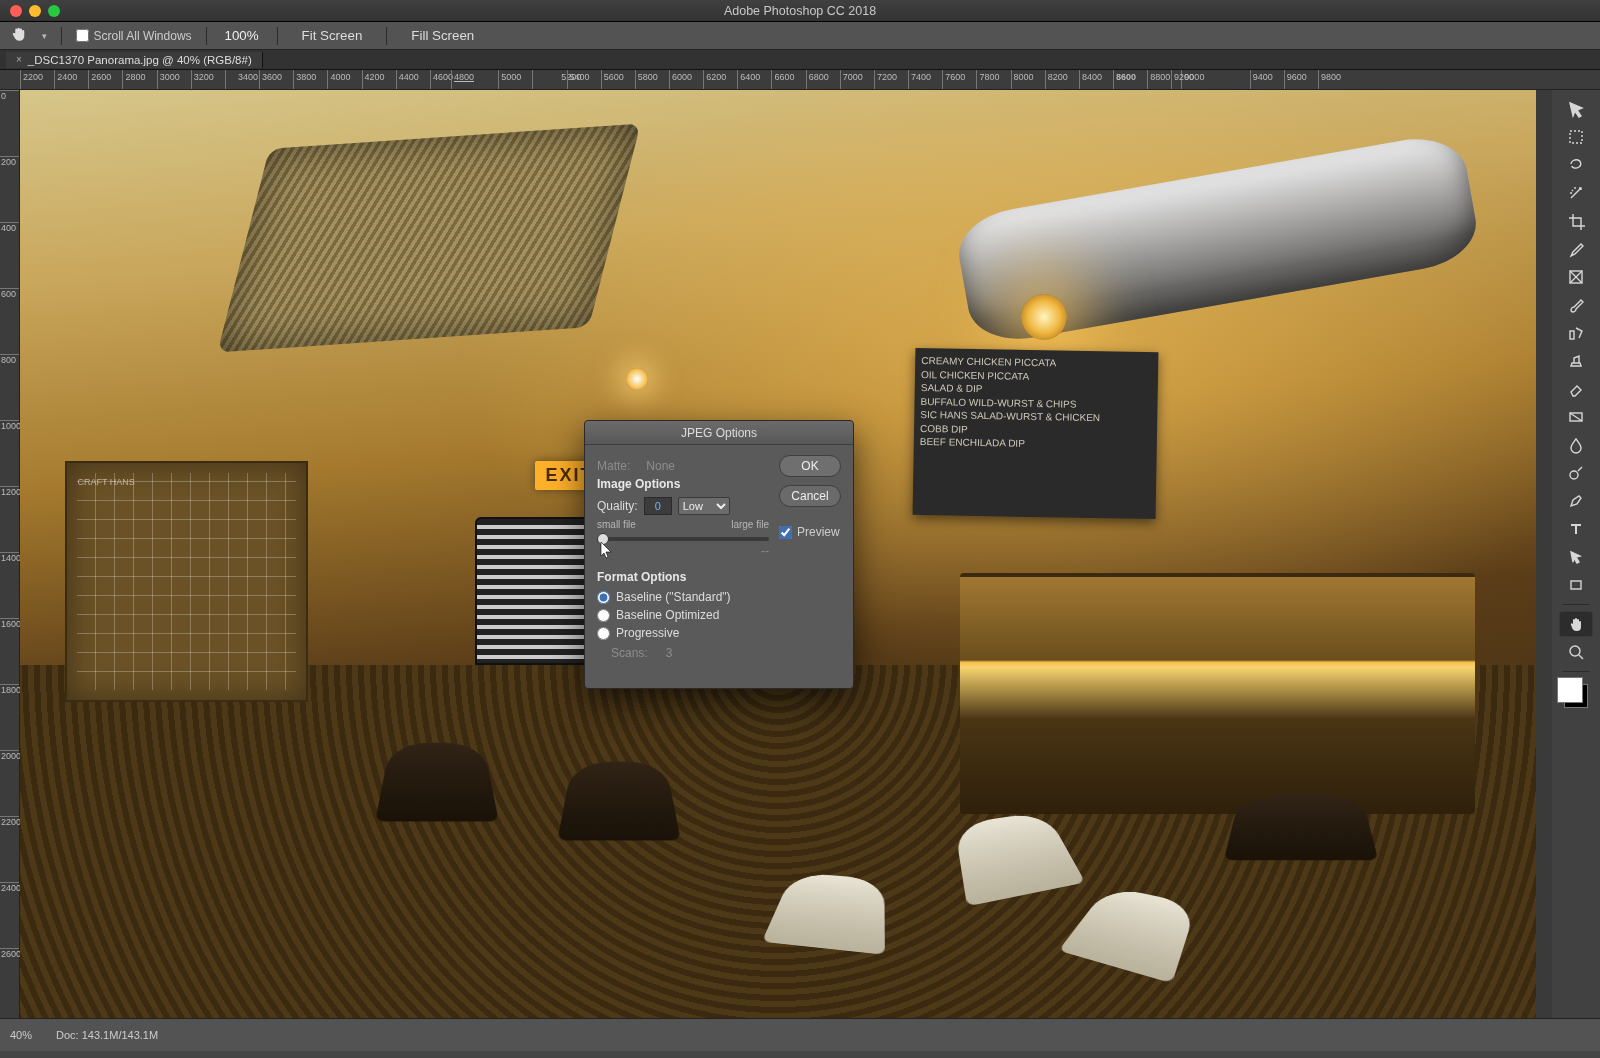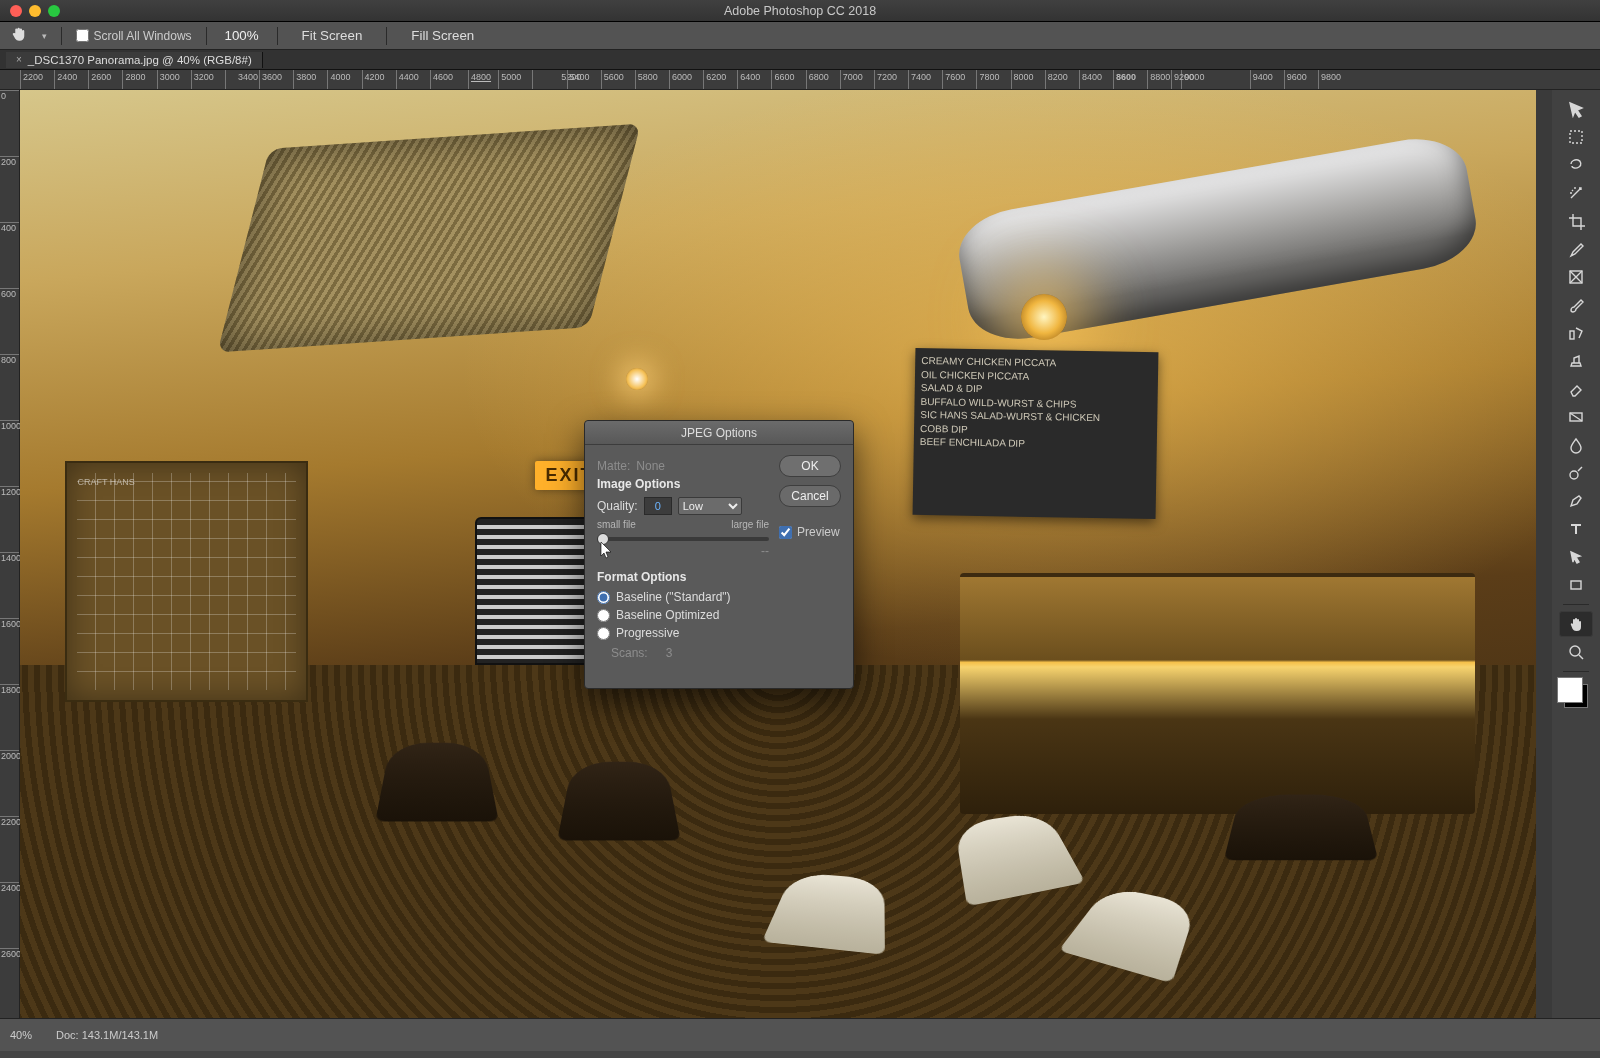--- a/index.html
+++ b/index.html
@@ -162,21 +162,21 @@
     <div class="tick" style="left: 122.474px;">2800</div>
     <div class="tick" style="left: 156.632px;">3000</div>
     <div class="tick" style="left: 190.789px;">3200</div>
     <div class="tick" style="left: 224.947px; padding-left: 12px;">3400</div>
     <div class="tick" style="left: 259.105px;">3600</div>
     <div class="tick" style="left: 293.263px;">3800</div>
     <div class="tick" style="left: 327.421px;">4000</div>
     <div class="tick" style="left: 361.579px;">4200</div>
     <div class="tick" style="left: 395.737px;">4400</div>
     <div class="tick" style="left: 429.895px;">4600</div>
-    <div class="tick" style="left: 468px; text-decoration: underline;">4800</div>
+    <div class="tick" style="left: 451px; text-decoration: underline;">4800</div>
     <div class="tick" style="left: 498.211px;">5000</div>
     <div class="tick" style="left: 532.368px; padding-left: 28px;">5200</div>
     <div class="tick" style="left: 566.526px;">5400</div>
     <div class="tick" style="left: 600.684px;">5600</div>
     <div class="tick" style="left: 634.842px;">5800</div>
     <div class="tick" style="left: 669px;">6000</div>
     <div class="tick" style="left: 703.158px;">6200</div>
     <div class="tick" style="left: 737.316px;">6400</div>
     <div class="tick" style="left: 771.474px;">6600</div>
     <div class="tick" style="left: 805.632px;">6800</div>
@@ -246,29 +246,29 @@
         <div class="chair" style="left:80%;bottom:16%;width:9%;height:10%"></div>
       </div>
     </div>
 
     <div class="dlg">
       <div class="dlg-title">JPEG Options</div>
       <div class="dlg-body">
         <div class="dlg-left">
           <div class="row dim">
             <span>Matte:</span>
-            <span style="margin-left:0">None</span>
+            <span style="margin-left:10px">None</span>
           </div>
 
           <div class="sect">
             <span class="sect-h">Image Options</span>
             <div class="row">
               <label>Quality:</label>
               <input class="numin" value="0" style="">
-              <select class="sel" id="qsel" style="width:64px"><option>Low</option><option>Medium</option><option>High</option><option>Maximum</option></select>
+              <select class="sel" id="qsel" style="width:52px"><option>Low</option><option>Medium</option><option>High</option><option>Maximum</option></select>
             </div>
             <div class="slider-lbls">
               <span>small file</span>
               <span>large file</span>
             </div>
             <input type="range" min="0" max="12" value="0" class="slider" style="">
             <div style="text-align:right" class="dim">--</div>
           </div>
 
           <div class="sect">

